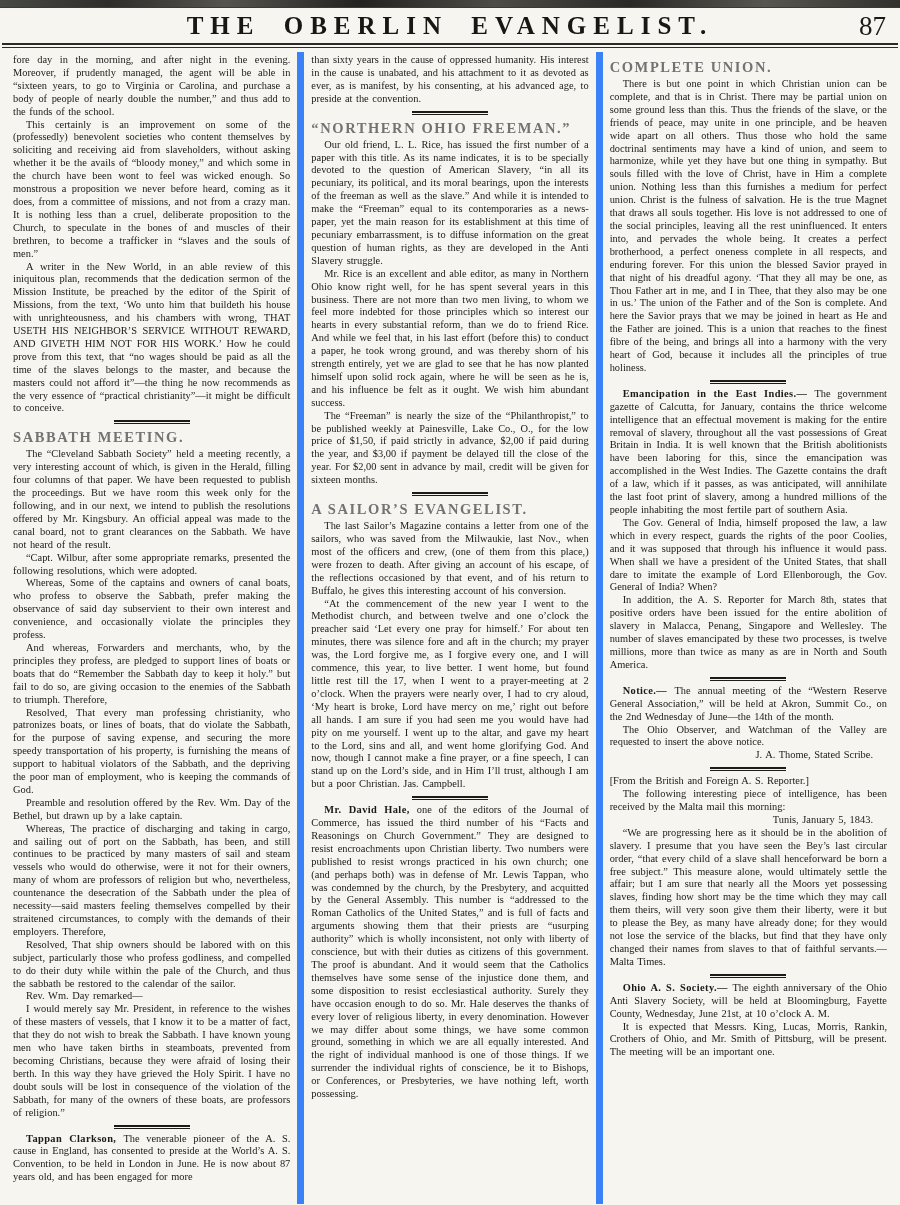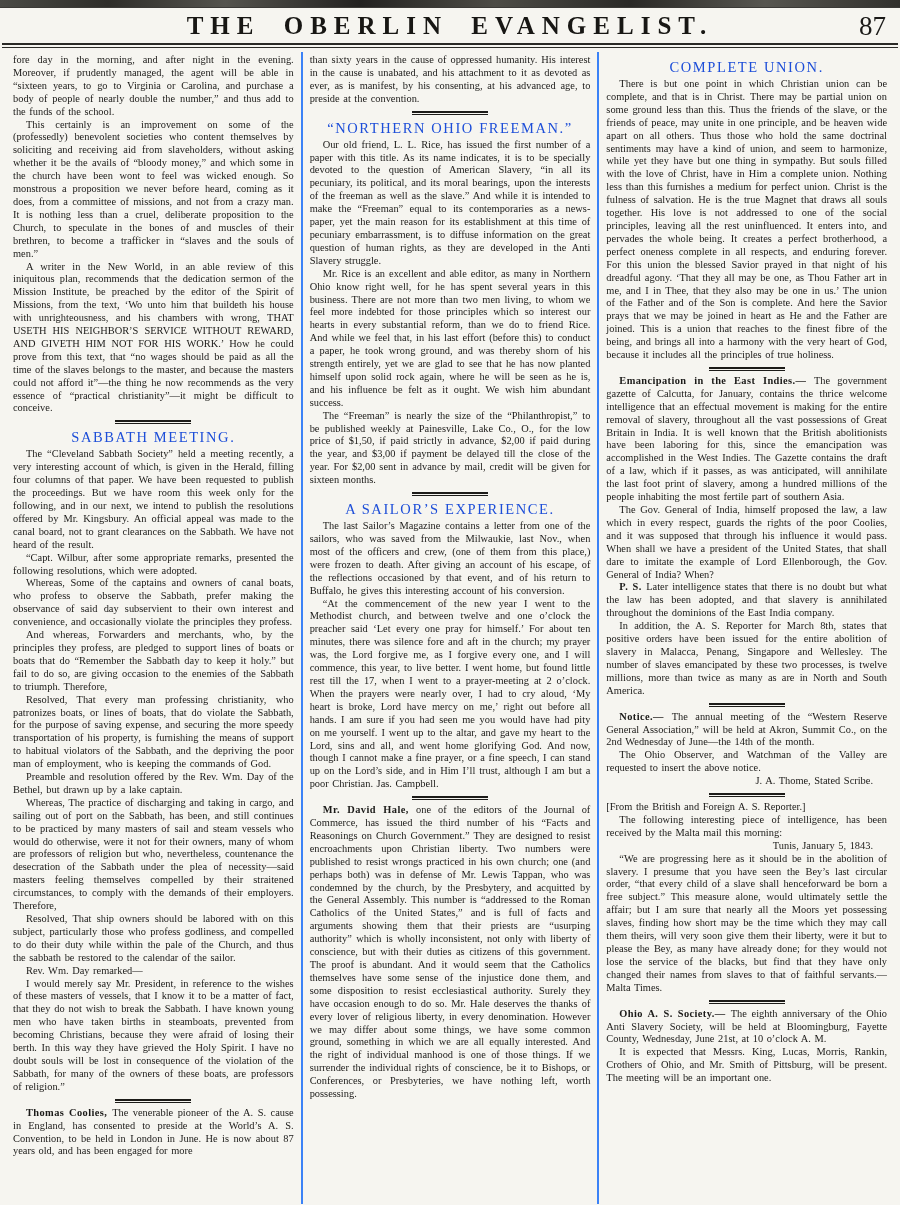--- a/index.html
+++ b/index.html
@@ -49,43 +49,43 @@
     display:flex;
     padding:4px 6px 0 6px;
     height:1152px;
     overflow:hidden;
   }
   .col{
     flex:1 1 0;
     overflow:hidden;
     padding:2px 7px 12px 7px;
   }
-  .col + .col{ border-left:2px solid #3b82f6; }
+  .col + .col{ border-left:7px solid #3b82f6; }
   
   .para{
     margin:0;
     font-size:10.4px;
     line-height:12.9px;
     text-align:justify;
     text-indent:13px;
     word-spacing:1px;
   }
   .para.noindent{ text-indent:0; }
   .para.align-right{ text-align:right; text-indent:0; padding-right:14px; }
   .para.align-center{ text-align:left; text-indent:0; }
   .blead{ font-weight:700; letter-spacing:0.4px; }
   .ilead{ }
   .heading{
-    text-align:center;
+    text-align:left;
     font-size:14.5px;
-    font-weight:400;
+    font-weight:700;
     letter-spacing:1.6px;
     margin:5px 0 3px 0;
     line-height:16px;
-    color:#1d4ed8;
+    color:#737373;
   }
   .rule{
     width:76px;
     margin:5px auto 4px auto;
     border-top:2px solid #1c1b18;
     border-bottom:1px solid #1c1b18;
     height:1px;
   }
 </style>
 </head>
@@ -111,43 +111,42 @@
       <p class="para">“Capt. Wilbur, after some appropriate remarks, presented the following resolutions, which were adopted.</p>
       <p class="para"><span class="ilead">Whereas, </span>Some of the captains and owners of canal boats, who profess to observe the Sabbath, prefer making the observance of said day subservient to their own interest and convenience, and occasionally violate the principles they profess.</p>
       <p class="para"><span class="ilead">And whereas, </span>Forwarders and merchants, who, by the principles they profess, are pledged to support lines of boats or boats that do “Remember the Sabbath day to keep it holy.” but fail to do so, are giving occasion to the enemies of the Sabbath to triumph. Therefore,</p>
       <p class="para"><span class="ilead">Resolved, </span>That every man professing christianity, who patronizes boats, or lines of boats, that do violate the Sabbath, for the purpose of saving expense, and securing the more speedy transportation of his property, is furnishing the means of support to habitual violators of the Sabbath, and the depriving the poor man of employment, who is keeping the commands of God.</p>
       <p class="para">Preamble and resolution offered by the Rev. Wm. Day of the Bethel, but drawn up by a lake captain.</p>
       <p class="para"><span class="ilead">Whereas, </span>The practice of discharging and taking in cargo, and sailing out of port on the Sabbath, has been, and still continues to be practiced by many masters of sail and steam vessels who would do otherwise, were it not for their owners, many of whom are professors of religion but who, nevertheless, countenance the desecration of the Sabbath under the plea of necessity—said masters feeling themselves compelled by their straitened circumstances, to comply with the demands of their employers. Therefore,</p>
       <p class="para"><span class="ilead">Resolved, </span>That ship owners should be labored with on this subject, particularly those who profess godliness, and compelled to do their duty while within the pale of the Church, and thus the sabbath be restored to the calendar of the sailor.</p>
       <p class="para">Rev. Wm. Day remarked—</p>
       <p class="para">I would merely say Mr. President, in reference to the wishes of these masters of vessels, that I know it to be a matter of fact, that they do not wish to break the Sabbath. I have known young men who have taken births in steamboats, prevented from becoming Christians, because they were afraid of losing their berth. In this way they have grieved the Holy Spirit. I have no doubt souls will be lost in consequence of the violation of the Sabbath, for many of the owners of these boats, are professors of religion.”</p>
       <div class="rule"></div>
-      <p class="para"><span class="blead">Thomas Coolies, </span>The venerable pioneer of the A. S. cause in England, has consented to preside at the World’s A. S. Convention, to be held in London in June. He is now about 87 years old, and has been engaged for more</p>
+      <p class="para"><span class="blead">Tappan Clarkson, </span>The venerable pioneer of the A. S. cause in England, has consented to preside at the World’s A. S. Convention, to be held in London in June. He is now about 87 years old, and has been engaged for more</p>
     </div>
     <div class="col">
       <p class="para noindent">than sixty years in the cause of oppressed humanity. His interest in the cause is unabated, and his attachment to it as devoted as ever, as is manifest, by his consenting, at his advanced age, to preside at the convention.</p>
       <div class="rule"></div>
       <div class="heading">“NORTHERN OHIO FREEMAN.”</div>
       <p class="para">Our old friend, L. L. Rice, has issued the first number of a paper with this title. As its name indicates, it is to be specially devoted to the question of American Slavery, “in all its pecuniary, its political, and its moral bearings, upon the interests of the freeman as well as the slave.” And while it is intended to make the “Freeman” equal to its contemporaries as a news-paper, yet the main reason for its establishment at this time of pecuniary embarrassment, is to diffuse information on the great question of human rights, as they are developed in the Anti Slavery struggle.</p>
       <p class="para">Mr. Rice is an excellent and able editor, as many in Northern Ohio know right well, for he has spent several years in this business. There are not more than two men living, to whom we feel more indebted for those principles which so interest our hearts in every substantial reform, than we do to friend Rice. And while we feel that, in his last effort (before this) to conduct a paper, he took wrong ground, and was thereby shorn of his strength entirely, yet we are glad to see that he has now planted himself upon solid rock again, where he will be seen as he is, and his influence be felt as it ought. We wish him abundant success.</p>
       <p class="para">The “Freeman” is nearly the size of the “Philanthropist,” to be published weekly at Painesville, Lake Co., O., for the low price of $1,50, if paid strictly in advance, $2,00 if paid during the year, and $3,00 if payment be delayed till the close of the year. For $2,00 sent in advance by mail, credit will be given for sixteen months.</p>
       <div class="rule"></div>
-      <div class="heading">A SAILOR’S EXPERIENCE.</div>
+      <div class="heading">A SAILOR’S EVANGELIST.</div>
       <p class="para">The last Sailor’s Magazine contains a letter from one of the sailors, who was saved from the Milwaukie, last Nov., when most of the officers and crew, (one of them from this place,) were frozen to death. After giving an account of his escape, of the reflections occasioned by that event, and of his return to Buffalo, he gives this interesting account of his conversion.</p>
       <p class="para">“At the commencement of the new year I went to the Methodist church, and between twelve and one o’clock the preacher said ‘Let every one pray for himself.’ For about ten minutes, there was silence fore and aft in the church; my prayer was, the Lord forgive me, as I forgive every one, and I will commence, this year, to live better. I went home, but found little rest till the 17, when I went to a prayer-meeting at 2 o’clock. When the prayers were nearly over, I had to cry aloud, ‘My heart is broke, Lord have mercy on me,’ right out before all hands. I am sure if you had seen me you would have had pity on me yourself. I went up to the altar, and gave my heart to the Lord, sins and all, and went home glorifying God. And now, though I cannot make a fine prayer, or a fine speech, I can stand up on the Lord’s side, and in Him I’ll trust, although I am but a poor Christian. Jas. Campbell.</p>
       <div class="rule"></div>
       <p class="para"><span class="blead">Mr. David Hale, </span>one of the editors of the Journal of Commerce, has issued the third number of his “Facts and Reasonings on Church Government.” They are designed to resist encroachments upon Christian liberty. Two numbers were published to resist wrongs practiced in his own church; one (and perhaps both) was in defense of Mr. Lewis Tappan, who was condemned by the church, by the Presbytery, and acquitted by the General Assembly. This number is “addressed to the Roman Catholics of the United States,” and is full of facts and arguments showing them that their priests are “usurping authority” which is wholly inconsistent, not only with liberty of conscience, but with their duties as citizens of this government. The proof is abundant. And it would seem that the Catholics themselves have some sense of the injustice done them, and some disposition to resist ecclesiastical authority. Surely they have occasion enough to do so. Mr. Hale deserves the thanks of every lover of religious liberty, in every denomination. However we may differ about some things, we have some common ground, something in which we are all equally interested. And the right of individual manhood is one of those things. If we surrender the individual rights of conscience, be it to Bishops, or Conferences, or Presbyteries, we have nothing left, worth possessing.</p>
     </div>
     <div class="col">
       <div class="heading">COMPLETE UNION.</div>
       <p class="para">There is but one point in which Christian union can be complete, and that is in Christ. There may be partial union on some ground less than this. Thus the friends of the slave, or the friends of peace, may unite in one principle, and be heaven wide apart on all others. Thus those who hold the same doctrinal sentiments may have a kind of union, and seem to harmonize, while yet they have but one thing in sympathy. But souls filled with the love of Christ, have in Him a complete union. Nothing less than this furnishes a medium for perfect union. Christ is the fulness of salvation. He is the true Magnet that draws all souls together. His love is not addressed to one of the social principles, leaving all the rest uninfluenced. It enters into, and pervades the whole being. It creates a perfect brotherhood, a perfect oneness complete in all respects, and enduring forever. For this union the blessed Savior prayed in that night of his dreadful agony. ‘That they all may be one, as Thou Father art in me, and I in Thee, that they also may be one in us.’ The union of the Father and of the Son is complete. And here the Savior prays that we may be joined in heart as He and the Father are joined. This is a union that reaches to the finest fibre of the being, and brings all into a harmony with the very heart of God, because it includes all the principles of true holiness.</p>
       <div class="rule"></div>
       <p class="para"><span class="blead">Emancipation in the East Indies.— </span>The government gazette of Calcutta, for January, contains the thrice welcome intelligence that an effectual movement is making for the entire removal of slavery, throughout all the vast possessions of Great Britain in India. It is well known that the British abolitionists have been laboring for this, since the emancipation was accomplished in the West Indies. The Gazette contains the draft of a law, which if it passes, as was anticipated, will annihilate the last foot print of slavery, among a hundred millions of the people inhabiting the most fertile part of southern Asia.</p>
       <p class="para">The Gov. General of India, himself proposed the law, a law which in every respect, guards the rights of the poor Coolies, and it was supposed that through his influence it would pass. When shall we have a president of the United States, that shall dare to imitate the example of Lord Ellenborough, the Gov. General of India? When?</p>
-      <p class="para"><span class="blead">P. S. </span>Later intelligence states that there is no doubt but what the law has been adopted, and that slavery is annihilated throughout the dominions of the East India company.</p>
       <p class="para">In addition, the A. S. Reporter for March 8th, states that positive orders have been issued for the entire abolition of slavery in Malacca, Penang, Singapore and Wellesley. The number of slaves emancipated by these two processes, is twelve millions, more than twice as many as are in North and South America.</p>
       <div class="rule"></div>
       <p class="para"><span class="blead">Notice.— </span>The annual meeting of the “Western Reserve General Association,” will be held at Akron, Summit Co., on the 2nd Wednesday of June—the 14th of the month.</p>
       <p class="para">The Ohio Observer, and Watchman of the Valley are requested to insert the above notice.</p>
       <p class="para align-right">J. A. Thome, Stated Scribe.</p>
       <div class="rule"></div>
       <p class="para align-center">[From the British and Foreign A. S. Reporter.]</p>
       <p class="para">The following interesting piece of intelligence, has been received by the Malta mail this morning:</p>
       <p class="para align-right">Tunis, January 5, 1843.</p>
       <p class="para">“We are progressing here as it should be in the abolition of slavery. I presume that you have seen the Bey’s last circular order, “that every child of a slave shall henceforward be born a free subject.” This measure alone, would ultimately settle the affair; but I am sure that nearly all the Moors yet possessing slaves, finding how short may be the time which they may call them theirs, will very soon give them their liberty, were it but to please the Bey, as many have already done; for they would not lose the service of the blacks, but find that they have only changed their names from slaves to that of faithful servants.—Malta Times.</p>

